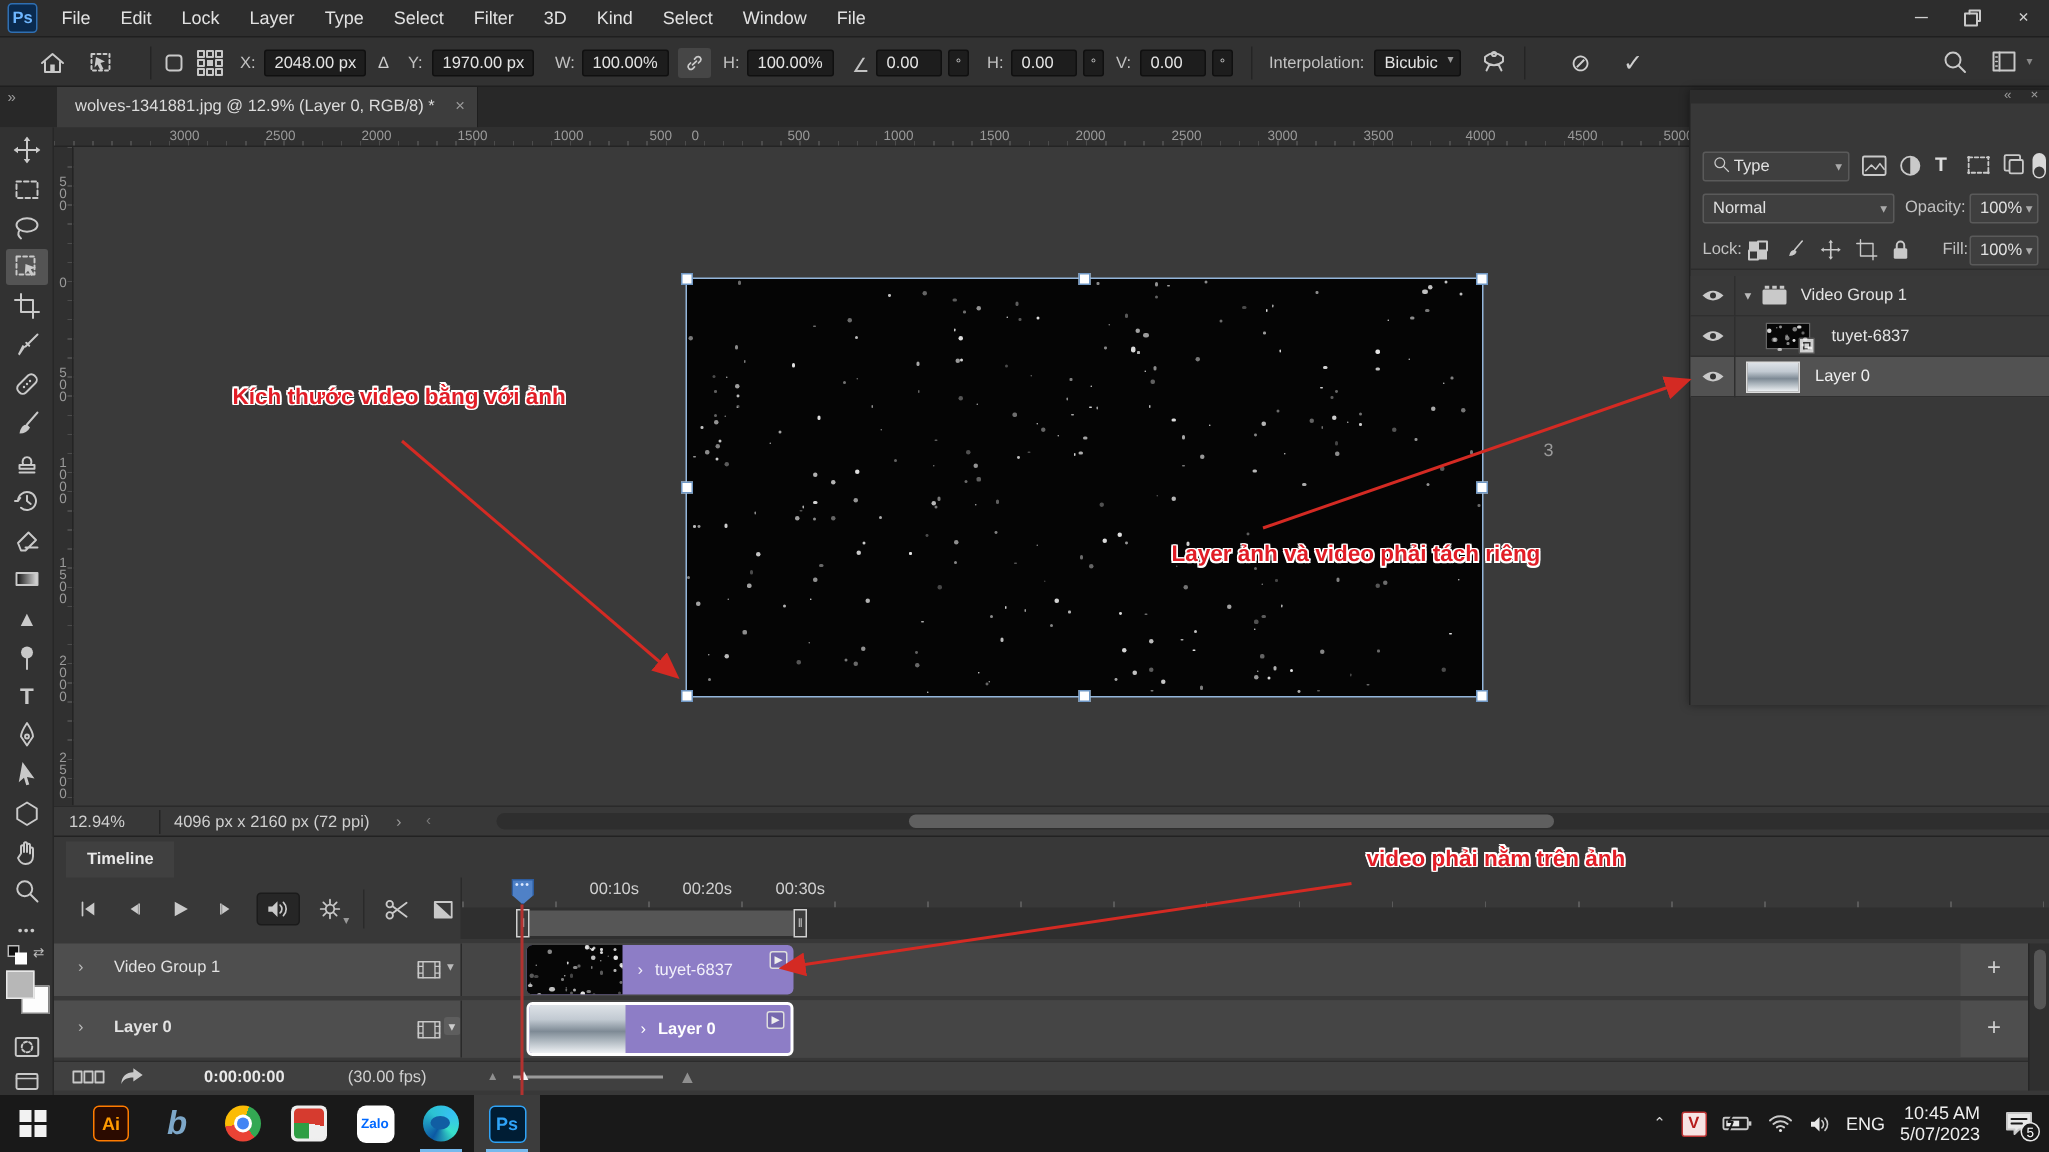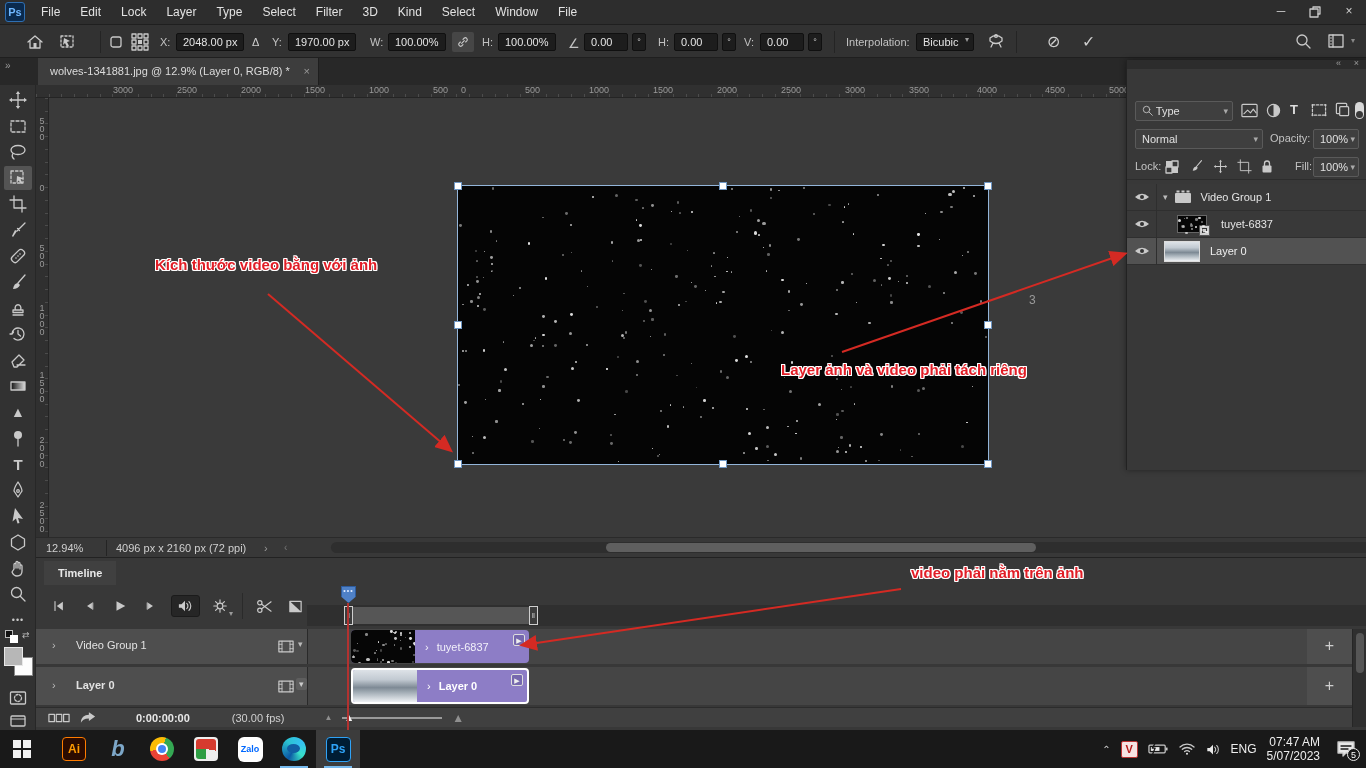--- a/index.html
+++ b/index.html
@@ -866,20 +866,26 @@
             <path d="M6 5.5L16 13M6 10.5L16 3"></path>
           </svg>
         </div>
       <div class="tl-btn">
           <svg class="ic" width="15" height="15" viewBox="0 0 16 16">
             <rect x="2" y="2.5" width="12" height="11"></rect>
             <path class="f" d="M2 13.5v-11l12 11z"></path>
           </svg>
         </div>
     </div>
+    <div class="tl-ruler">
+      <span style="position:absolute;left:85px;top:2px">00:10s</span>
+      <span style="position:absolute;left:147px;top:2px">00:20s</span>
+      <span style="position:absolute;left:209px;top:2px">00:30s</span>
+      <div style="position:absolute;left:0;bottom:0;width:100%;height:4px;background-image:repeating-linear-gradient(90deg,#5a5a5a 0 1px,transparent 1px 62px)"></div>
+    </div>
     <div style="position:absolute;left:305px;top:28px;width:15px;height:17px;background:#4f81c7;border:1px solid #2d5c9e;clip-path:polygon(0 0,100% 0,100% 62%,50% 100%,0 62%);z-index:5">
       <span style="display:block;color:#dce9ff;font-size:7px;text-align:center;line-height:8px;letter-spacing:1px">•••</span>
     </div>
     <div style="position:absolute;left:311px;top:45px;width:2px;height:146px;background:#b23230;z-index:5"></div>
     <div class="workstrip">
       <div class="workarea"></div>
       <div class="wahandle" style="left:37px">‖</div>
       <div class="wahandle" style="left:222px">‖</div>
     </div>
 
@@ -1037,21 +1043,21 @@
       <svg class="ic" width="16" height="12" viewBox="0 0 16 12" stroke="#e8e8e8">
           <path d="M1 4a10 10 0 0 1 14 0M3.3 6.3a7 7 0 0 1 9.4 0M5.6 8.6a4 4 0 0 1 4.8 0"></path>
           <circle cx="8" cy="10.7" r="1" fill="#e8e8e8" stroke="none"></circle>
         </svg>
       <svg class="ic" width="16" height="13" viewBox="0 0 18 16" stroke="#e8e8e8">
           <path d="M2 6h3l4-4v12l-4-4H2z" fill="#e8e8e8" stroke="none"></path>
           <path d="M11 5a4 4 0 0 1 0 6M13.5 3a7 7 0 0 1 0 10"></path>
         </svg>
       <span>ENG</span>
       <div style="text-align:right;line-height:14px">
-        <div>07:47 AM</div>
+        <div>10:45 AM</div>
         <div>5/07/2023</div>
       </div>
       <div style="position:relative;margin-left:6px">
         <svg class="ic" width="20" height="18" viewBox="0 0 20 18" stroke="#e8e8e8">
             <path d="M2 2h16v11h-8l-3 3v-3H2z" fill="#e8e8e8"></path>
             <path d="M5 6h10M5 9h7" stroke="#191919"></path>
           </svg>
         <div style="position:absolute;right:-4px;bottom:-3px;width:13px;height:13px;border:1px solid #e8e8e8;border-radius:50%;background:#191919;color:#fff;font-size:9px;text-align:center;line-height:12px">5</div>
       </div>
     </div>

